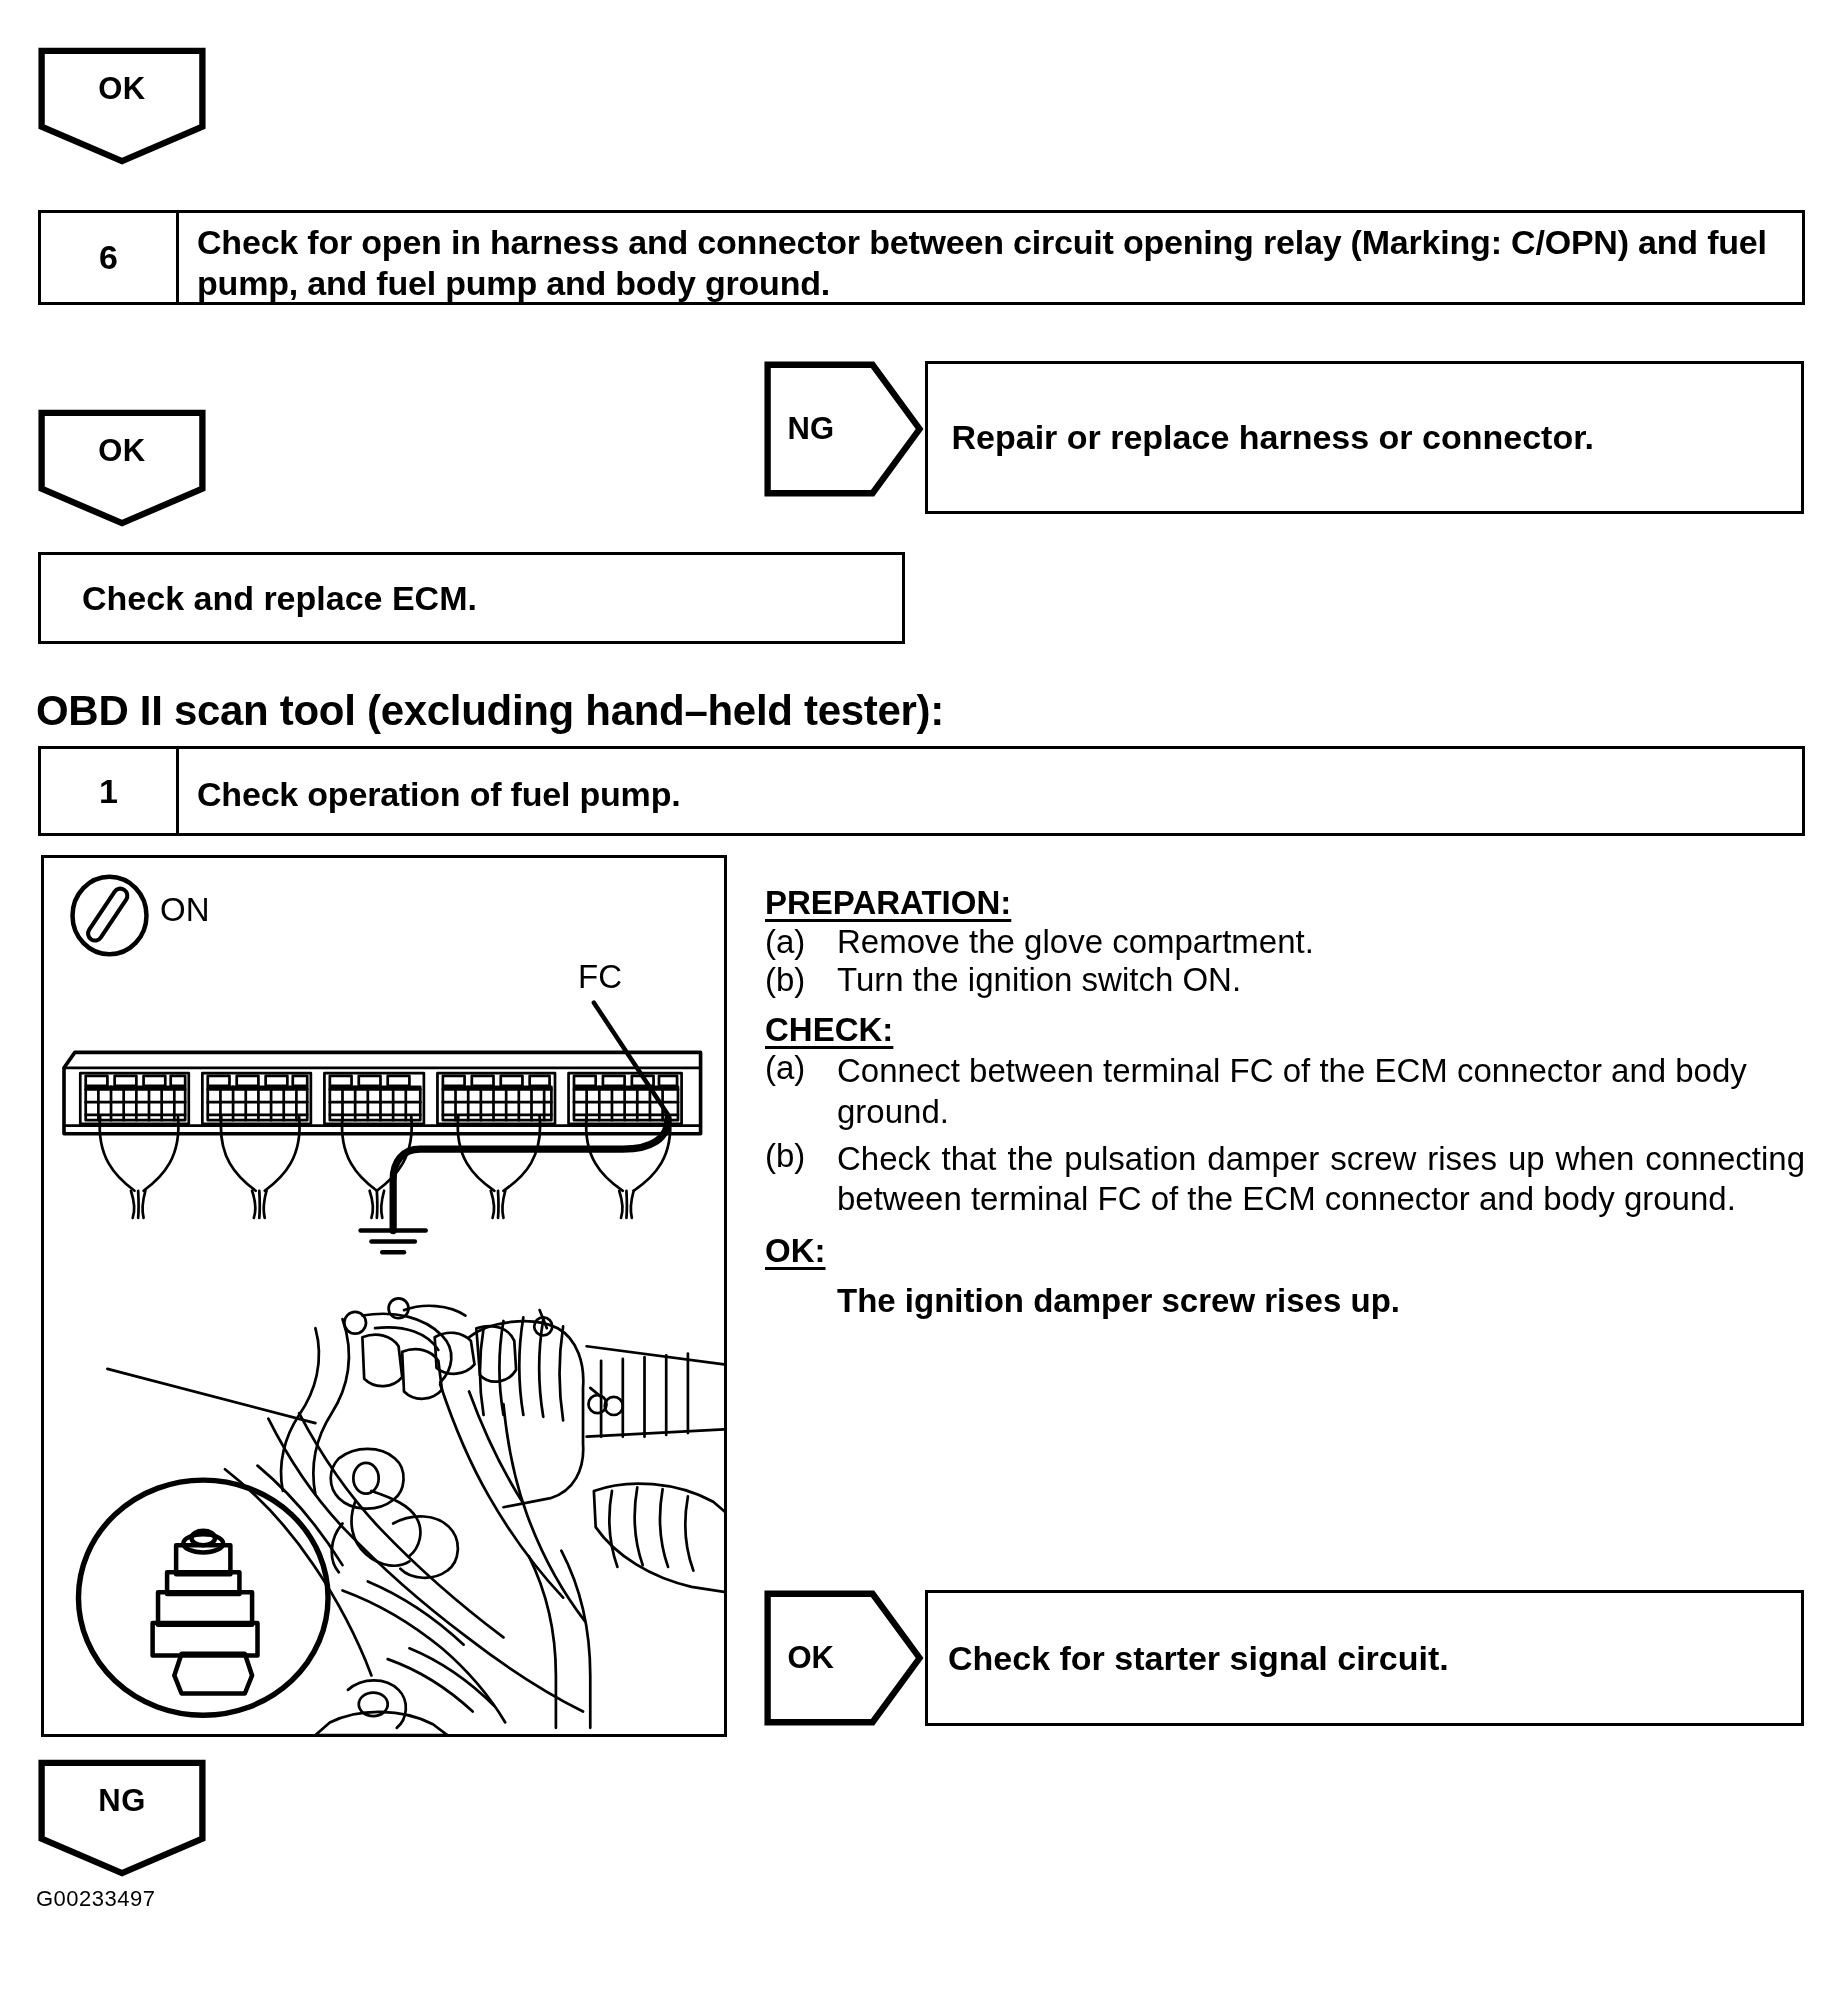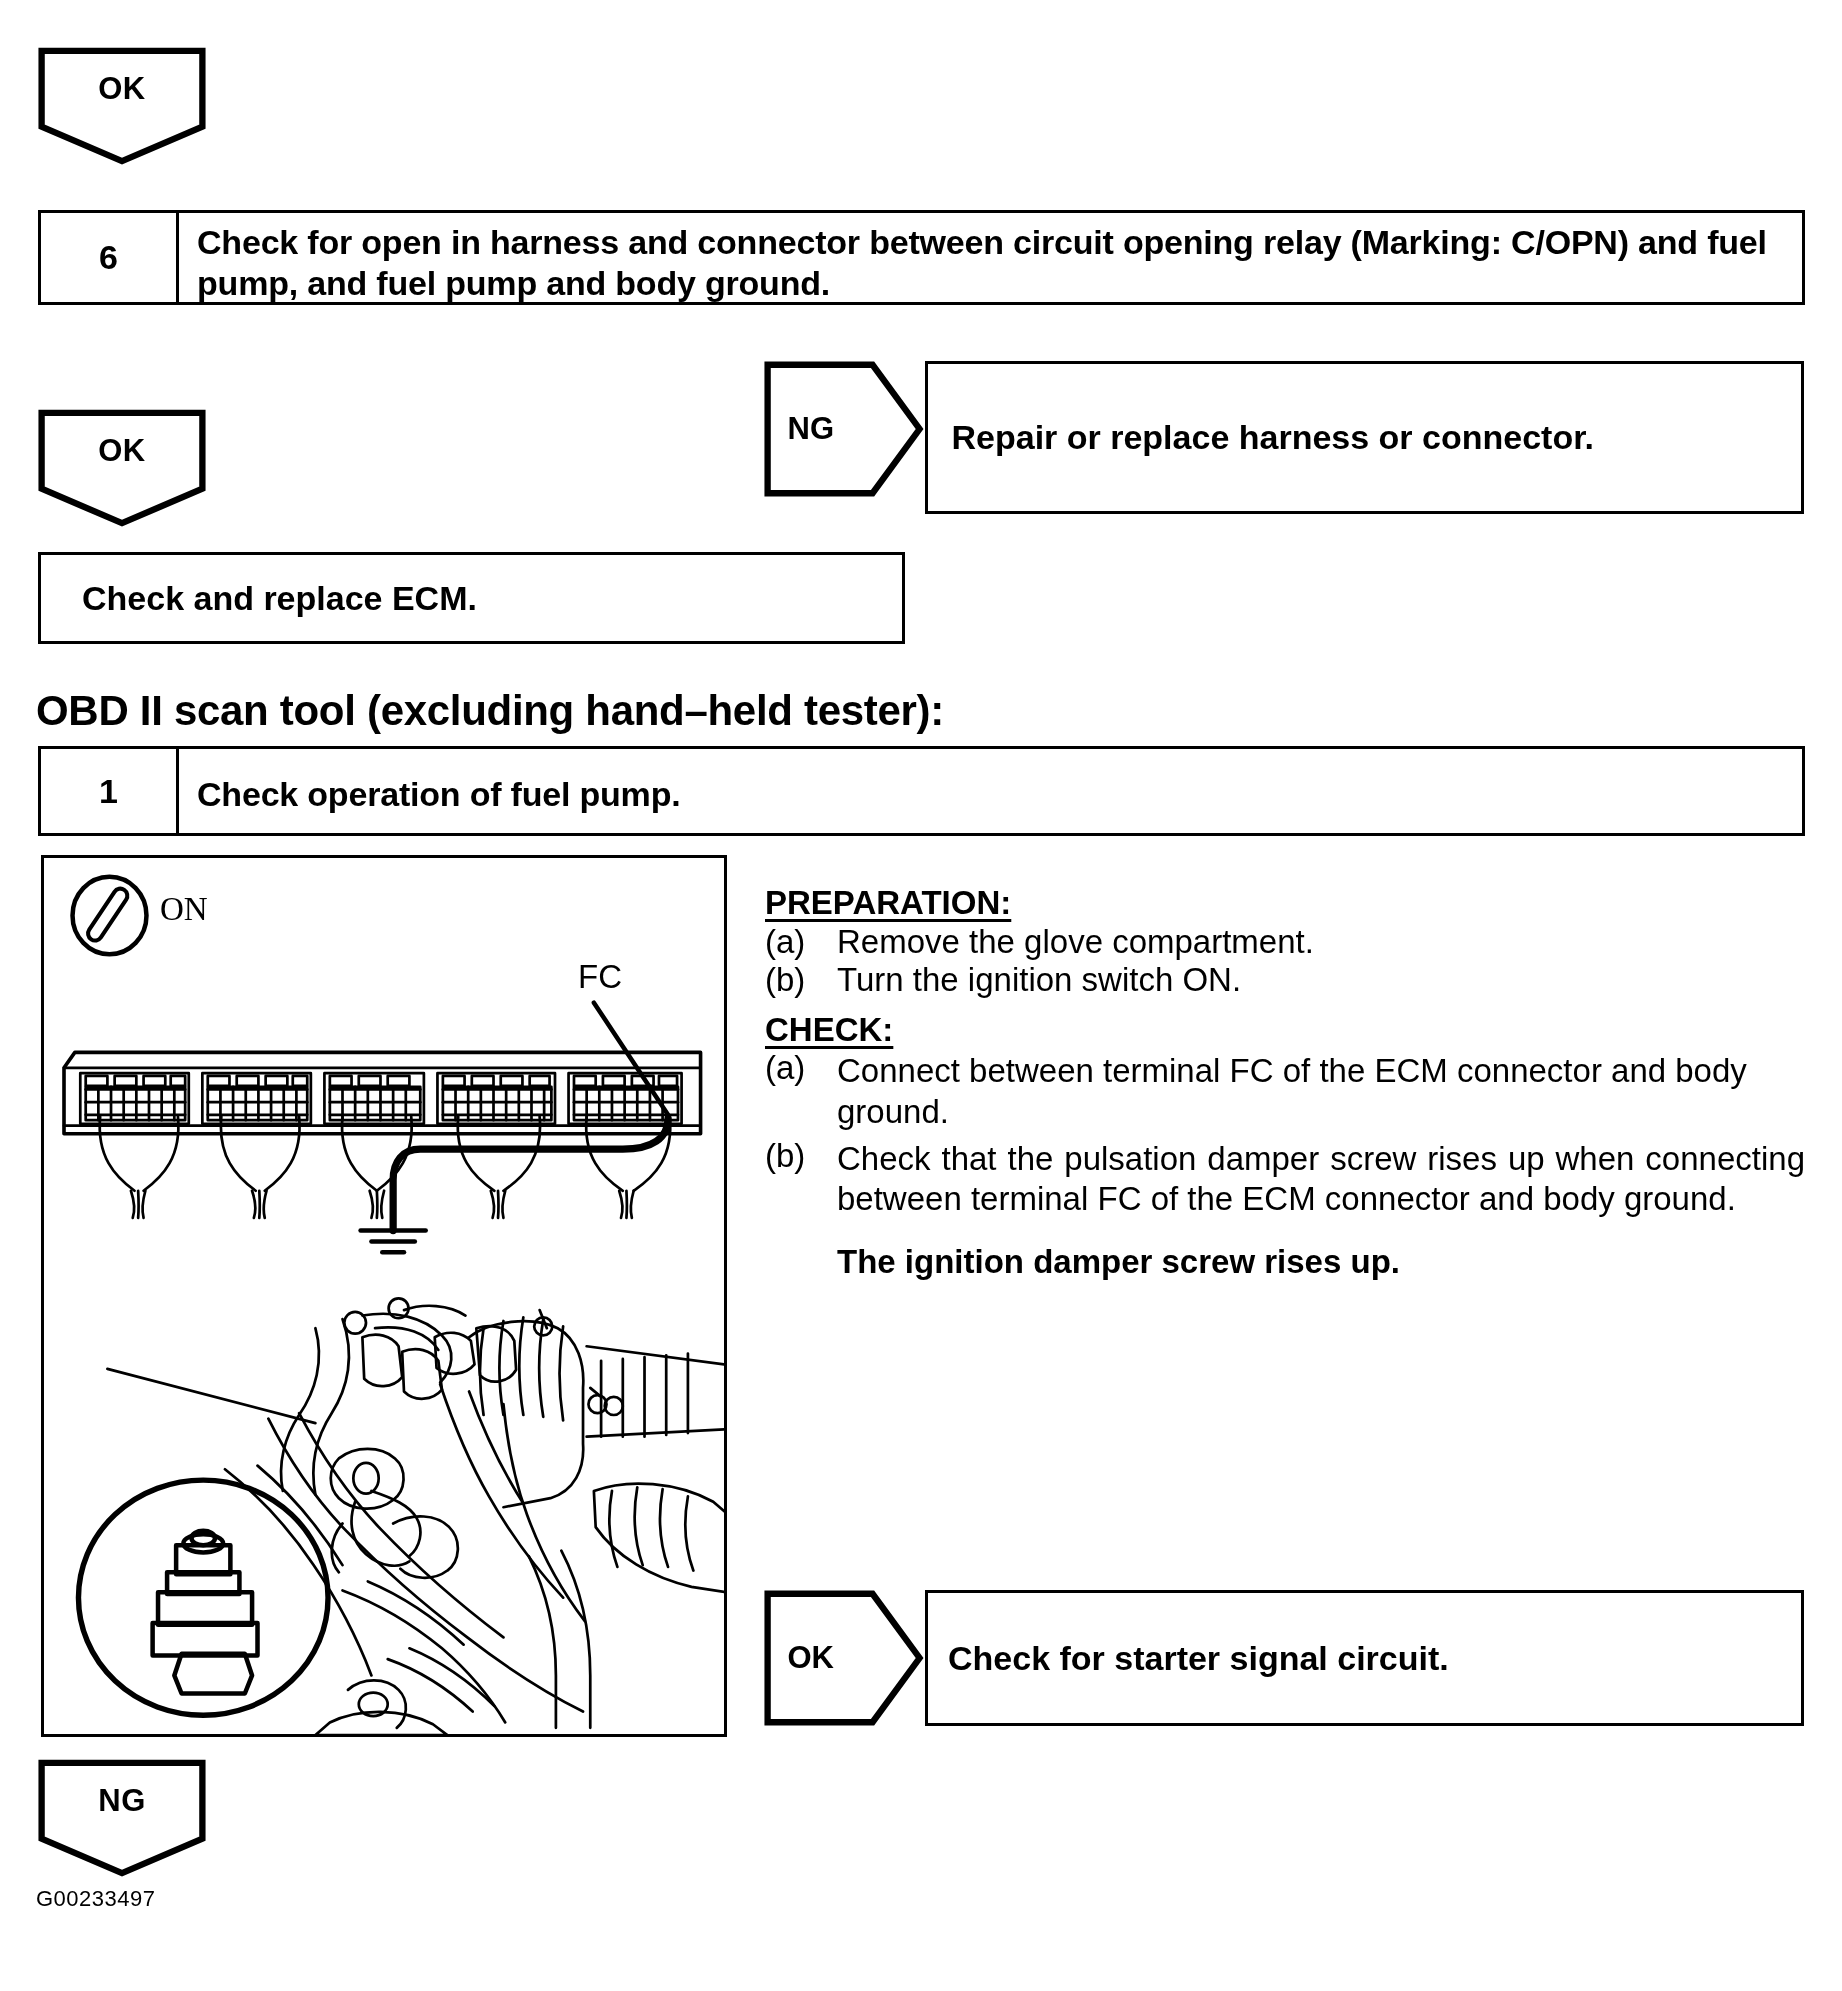--- a/index.html
+++ b/index.html
@@ -202,21 +202,21 @@
   <div class="txt" style="display:flex; align-items:center; padding-top:8px;">Check operation of fuel pump.</div>
 </div>
 
 <div class="illus" style="left:41px; top:855px; width:686px; height:882px;">
 
   <svg class="abs" style="left:23.5px; top:16.3px;" width="83" height="83" viewBox="0 0 92 92">
     <ellipse cx="46" cy="46" rx="41" ry="43" fill="none" stroke="#000" stroke-width="5"></ellipse>
     <path d="M30 66 L58 24" stroke="#000" stroke-width="20" stroke-linecap="round" fill="none"></path>
     <path d="M30 66 L58 24" stroke="#fff" stroke-width="11" stroke-linecap="round" fill="none"></path>
   </svg>
-  <span class="onlabel" style="left:116px; top:33px;font-family:Liberation Serif, serif;">ON</span>
+  <span class="onlabel" style="left:116px; top:33px;">ON</span>
 
   <span class="abs" style="left:534px; top:100px; font-size:33px;">FC</span>
 
   <svg class="abs" style="left:0; top:0;" width="682" height="878" viewBox="0 0 754 971">
     <g fill="none" stroke="#000" stroke-width="3" stroke-linejoin="round" stroke-linecap="round">
 
       <line x1="608" y1="160" x2="690" y2="284" stroke-width="5"></line>
 
       <path d="M22 232 L34 215 L726 215 L726 305 L22 305 Z" stroke-width="4"></path>
       <line x1="22" y1="232" x2="726" y2="232"></line>
@@ -434,20 +434,21 @@
     <span class="mk">(a)</span>
     <span class="bd" style="line-height:1.22;">Connect between terminal FC of the ECM connector and body ground.</span>
   </div>
   <div class="row just">
     <span class="mk">(b)</span>
     <span class="bd" style="line-height:1.22;">Check that the pulsation damper screw rises up when connecting between terminal FC of the ECM connector and body ground.</span>
   </div>
 
   <div class="gap-sm"></div>
 
+  <span class="sect">OK:</span>
   <div class="gap-sm"></div>
   <span class="okstate">The ignition damper screw rises up.</span>
 </div>
 
 <div class="branch" style="left:764px; top:1590px; width:1040px; height:136px;">
   <div class="chev" style="width:161px; height:136px;">
     <svg width="161" height="136" viewBox="0 0 178 150">
       <polygon points="4,4 120,4 172,75 120,146 4,146" fill="#ffffff" stroke="#000000" stroke-width="7"></polygon>
     </svg>
     <span class="clbl" style="left:23.5px;">OK</span>

